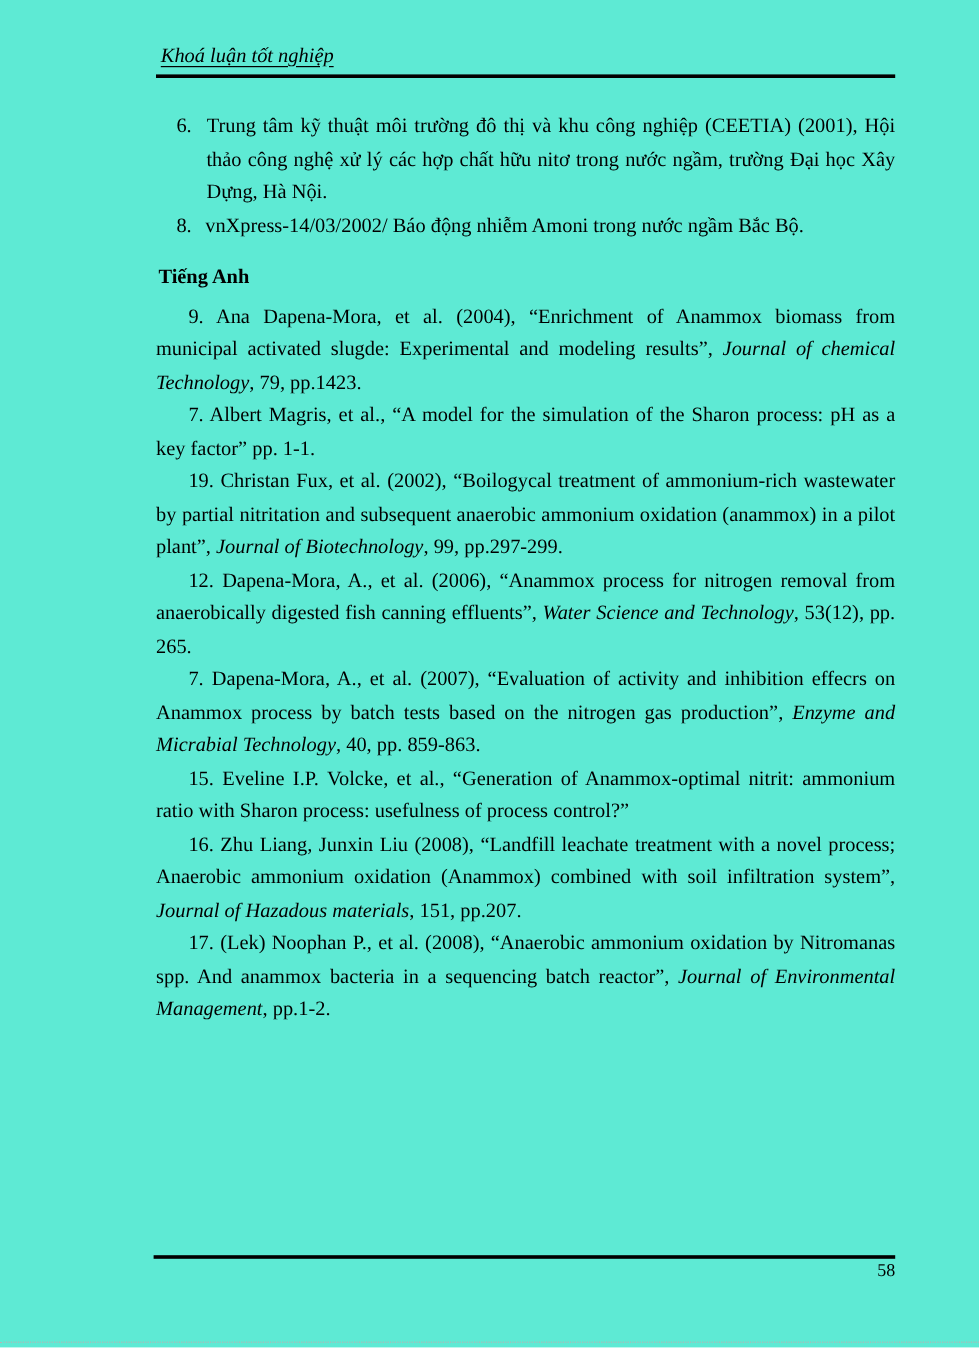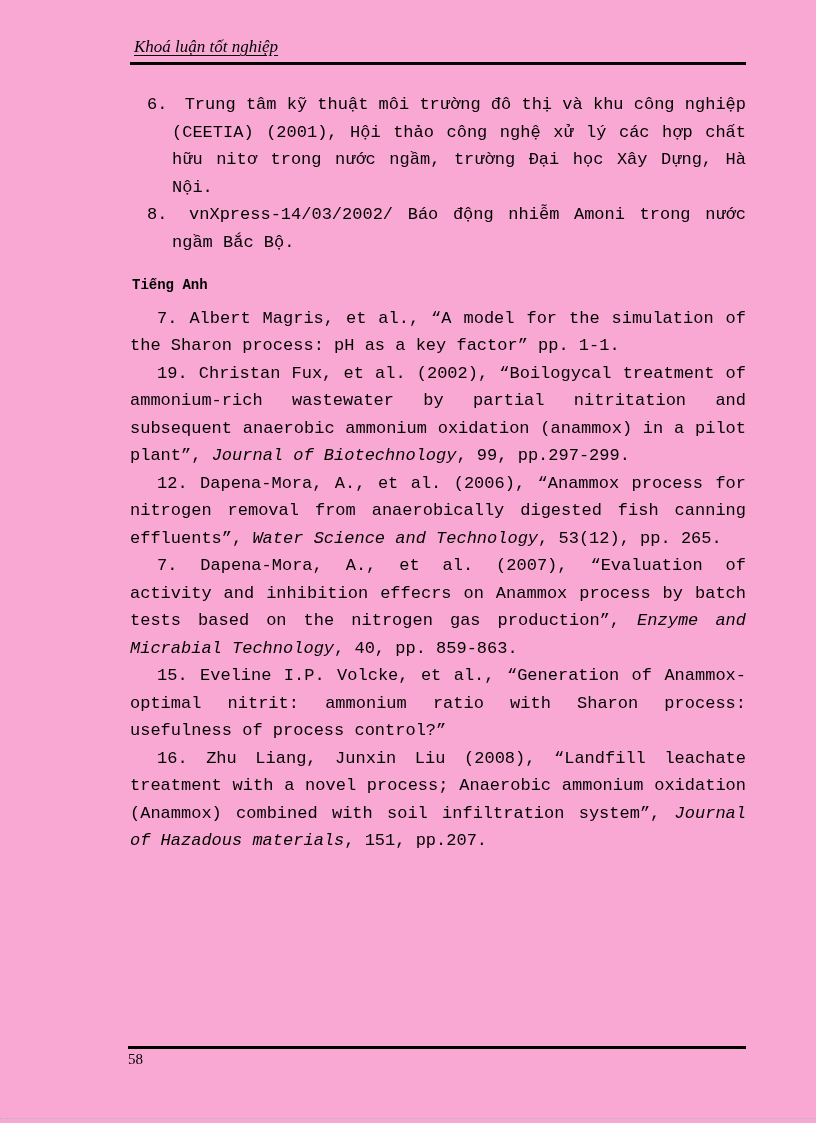--- a/index.html
+++ b/index.html
@@ -1,21 +1,21 @@
 <!DOCTYPE html>
 <html><head>
 <meta charset="utf-8">
 <style>
   * { box-sizing: border-box; }
   html, body { margin: 0; padding: 0; background: #ffffff; }
   .page {
     position: relative;
     width: 816px;
     height: 1123px;
-    background: #f9a8d4;
+    background: #5eead4;
     color: #000000;
     font-family: "Liberation Serif", "DejaVu Serif", serif;
     overflow: hidden;
   }
   .content {
     position: absolute;
     left: 130px;
     right: 70px;
     top: 36px;
   }
@@ -26,45 +26,45 @@
     line-height: 22px;
     text-decoration: underline;
     text-underline-offset: 3px;
     padding-left: 4px;
   }
   .header-rule {
     border: none;
     border-top: 3px solid #000000;
     margin: 4px 0 0 0;
   }
-  .doc-body { margin-top: 26px; font-size: 17px; line-height: 27.5px; font-family: Liberation Mono, monospace; }
+  .doc-body { margin-top: 26px; font-size: 17px; line-height: 27.5px; }
   p.ref { margin: 0; text-align: justify; }
   .ref-vn { padding-left: 42px; text-indent: -25px; }
   .ref-vn .num { margin-right: 7px; }
   .ref-en { margin-left: 25px; text-indent: 27px; }
   .it { font-style: italic; }
   .section-heading {
     font-weight: bold;
-    font-size: 14px;
+    font-size: 17px;
     margin: 16px 0 5px 0;
     text-indent: 2px;
   }
   .doc-footer {
     position: absolute;
     left: 128px;
     right: 70px;
     top: 1046px;
   }
   .footer-rule {
     border: none;
     border-top: 3.5px solid #000000;
     margin: 0;
   }
   .page-number {
-    text-align: left;
+    text-align: right;
     font-size: 15px;
     margin-top: 2px;
   }
   .bottom-dotted {
     position: absolute;
     left: 0;
     right: 0;
     bottom: 4px;
     border-top: 1px dotted #b5b5b5;
   }
@@ -82,26 +82,28 @@
 
     <main class="doc-body">
       <div id="vn-list">
           <p class="ref ref-vn"><span class="num">6.</span> <span>Trung tâm kỹ thuật môi trường đô thị và khu công nghiệp (CEETIA) (2001), Hội thảo công nghệ xử lý các hợp chất hữu nitơ trong nước ngầm, trường Đại học Xây Dựng, Hà Nội.</span></p>
           <p class="ref ref-vn"><span class="num">8.</span> <span>vnXpress-14/03/2002/ Báo động nhiễm Amoni trong nước ngầm Bắc Bộ.</span></p>
         </div>
 
       <h2 class="section-heading">Tiếng Anh</h2>
 
       <div id="en-list">
+          <p class="ref ref-en"><span class="num">9.</span> <span>Ana Dapena-Mora, et al. (2004), “Enrichment of Anammox biomass from municipal activated slugde: Experimental and modeling results”, </span><span class="it">Journal of chemical Technology</span><span>, 79, pp.1423.</span></p>
           <p class="ref ref-en"><span class="num">7.</span> <span> Albert Magris, et al., “A model for the simulation of the Sharon process: pH as a key factor” pp. 1-1.</span></p>
           <p class="ref ref-en"><span class="num">19.</span> <span>Christan Fux, et al. (2002), “Boilogycal treatment of ammonium-rich wastewater by partial nitritation and subsequent anaerobic ammonium oxidation (anammox)  in a pilot plant”, </span><span class="it">Journal of Biotechnology</span><span>, 99, pp.297-299.</span></p>
           <p class="ref ref-en"><span class="num">12.</span> <span>Dapena-Mora, A., et al. (2006), “Anammox process for nitrogen removal from anaerobically digested fish canning effluents”, </span><span class="it">Water Science and Technology</span><span>, 53(12), pp. 265.</span></p>
           <p class="ref ref-en"><span class="num">7.</span> <span>Dapena-Mora, A., et al. (2007), “Evaluation of activity and inhibition effecrs on Anammox process by batch tests based on the nitrogen gas production”, </span><span class="it">Enzyme and Micrabial Technology</span><span>, 40, pp. 859-863.</span></p>
           <p class="ref ref-en"><span class="num">15.</span> <span>Eveline I.P. Volcke, et al., “Generation of Anammox-optimal nitrit: ammonium ratio with Sharon process: usefulness of process control?”</span></p>
           <p class="ref ref-en"><span class="num">16.</span> <span>Zhu Liang, Junxin Liu (2008), “Landfill leachate treatment with a novel process; Anaerobic ammonium oxidation (Anammox) combined with soil infiltration system”, </span><span class="it">Journal of Hazadous materials</span><span>, 151, pp.207.</span></p>
+          <p class="ref ref-en"><span class="num">17.</span> <span>(Lek) Noophan P., et al. (2008), “Anaerobic ammonium oxidation by Nitromanas spp. And anammox bacteria in a sequencing batch reactor”, </span><span class="it">Journal of Environmental Management</span><span>, pp.1-2.</span></p>
         </div>
     </main>
 
   </div>
 
   <footer class="doc-footer">
     <hr class="footer-rule">
     <div class="page-number">58</div>
   </footer>
 

